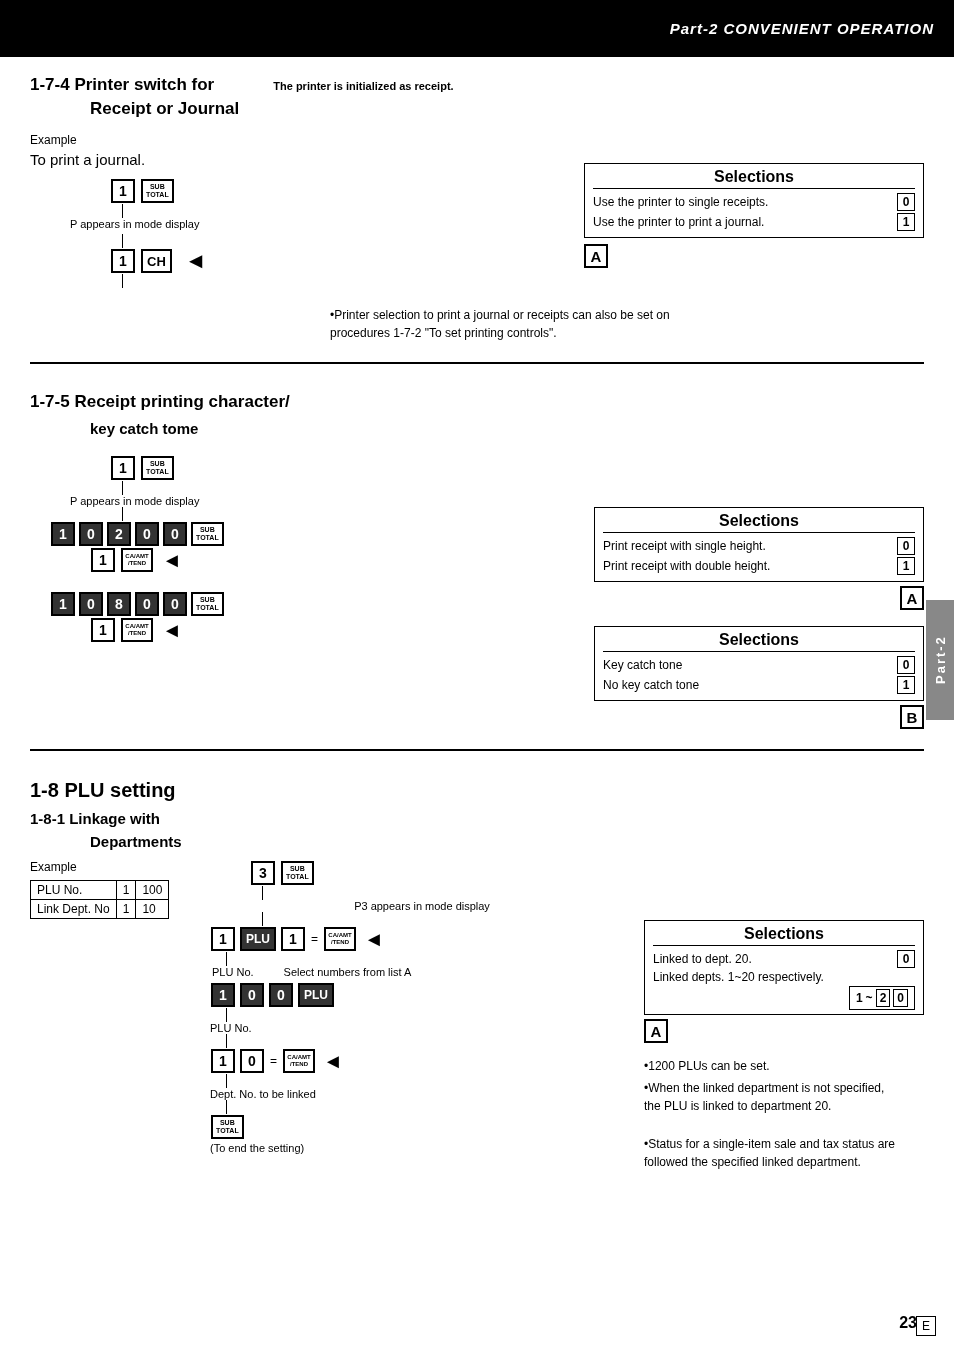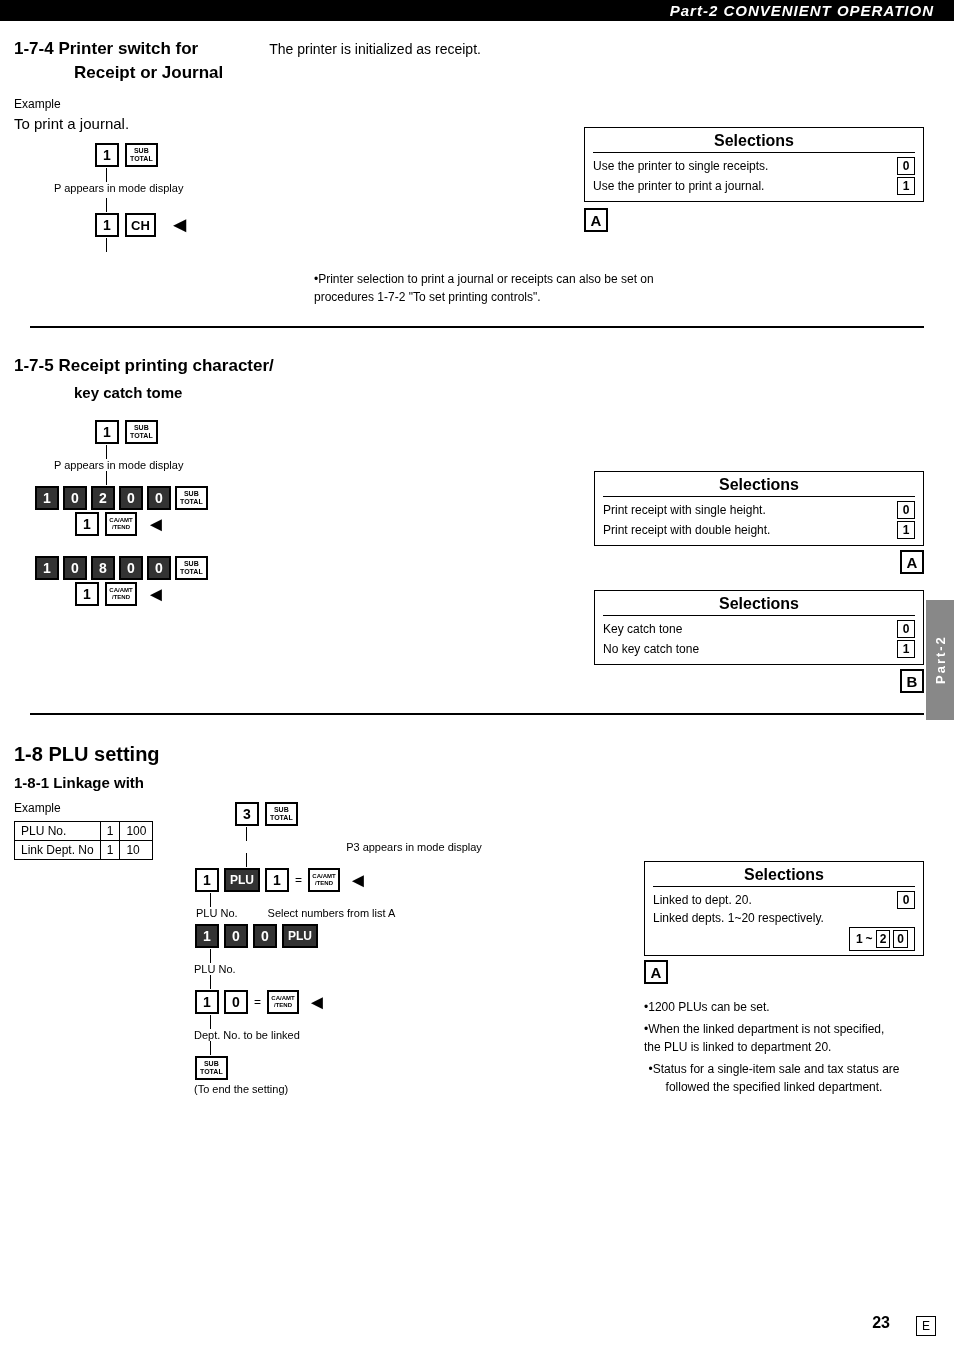--- a/index.html
+++ b/index.html
@@ -18,21 +18,21 @@
       min-height: 1350px;
       padding: 0;
       position: relative;
     }
 
     
     .header {
       background: #000;
       color: #fff;
       text-align: right;
-      padding: 2px 20px;
+      padding: 20px 20px;
       font-style: italic;
       font-weight: bold;
       font-size: 15px;
       letter-spacing: 1px;
     }
 
     
     .side-tab {
       position: absolute;
       right: 0;
@@ -50,38 +50,38 @@
       height: 120px;
       display: flex;
       align-items: center;
       justify-content: center;
     }
 
     
     .page-number {
       position: absolute;
       bottom: 18px;
-      right: 64px;
+      right: 37px;
       font-size: 16px;
       font-weight: bold;
     }
 
     
     .e-box {
       position: absolute;
       bottom: 14px;
       right: 18px;
       border: 1px solid #000;
       padding: 2px 5px;
       font-size: 12px;
     }
 
     
     .section {
-      padding: 18px 30px 10px 14px;
+      padding: 18px 30px 10px 30px;
     }
 
     .section-divider {
       border-top: 2px solid #000;
       margin: 10px 30px;
     }
 
     
     .section-title-main {
       font-size: 17px;
@@ -336,21 +336,21 @@
   <div class="side-tab">
     <span>Part-2</span>
   </div>
 
   <div class="section">
     <div style="display:flex; gap:10px; align-items:baseline;">
       <div>
         <div class="section-title-main">1-7-4  Printer switch for</div>
         <div class="section-title-main" style="padding-left:60px;">Receipt or Journal</div>
       </div>
-      <div style="margin-left:36px; font-size:14px;">The printer is initialized as receipt.</div>
+      <div style="margin-left:24px; font-size:11px;font-weight:bold;">The printer is initialized as receipt.</div>
     </div>
 
     <div class="s174-layout">
 
       <div class="s174-left">
         <div style="font-size:12px; margin-bottom:4px;">Example</div>
         <div style="font-size:15px; margin-bottom:10px;">To print a journal.</div>
 
         <div style="display:flex; align-items:center; gap:4px; margin-left:80px;">
           <span class="key-box">1</span>
@@ -515,20 +515,23 @@
     </div>
   </div>
 
   <div class="section-divider"></div>
 
   <div class="section">
     <div class="section-title-main" style="font-size:20px; margin-bottom:8px;">1-8  PLU setting</div>
 
     <div style="display:flex; gap:4px; align-items:flex-start; margin-bottom:6px;">
       <span class="section-title-sub">1-8-1  Linkage with</span>
+    </div>
+    <div style="padding-left:60px; margin-bottom:10px;">
+      <span class="section-title-sub">Departments</span>
     </div>
 
     <div class="s181-layout">
 
       <div class="s181-left">
         <div style="font-size:12px; margin-bottom:6px;">Example</div>
         <table class="example-table">
           <tbody>
               <tr>
             <td>PLU No.</td>
@@ -629,21 +632,21 @@
             </div>
           </div>
           <div style="display:flex; justify-content:flex-start; margin-top:4px; margin-left:0;">
             <span class="label-a-box">A</span>
           </div>
         </div>
 
         <div style="margin-top:14px;">
           <div class="note-text">•1200 PLUs can be set.</div>
           <div class="note-text" style="margin-top:4px; max-width:260px;">•When the linked department is not specified, the PLU is linked to department 20.</div>
-          <div class="note-text" style="margin-top:4px; max-width:260px;text-align:center;">•Status for a single-item sale and tax status are followed the specified linked department.</div>
+          <div class="note-text" style="margin-top:20px; max-width:260px;">•Status for a single-item sale and tax status are followed the specified linked department.</div>
         </div>
       </div>
     </div>
   </div>
 
   <div class="page-number">23</div>
 
   <div class="e-box">E</div>
 
 </div>

